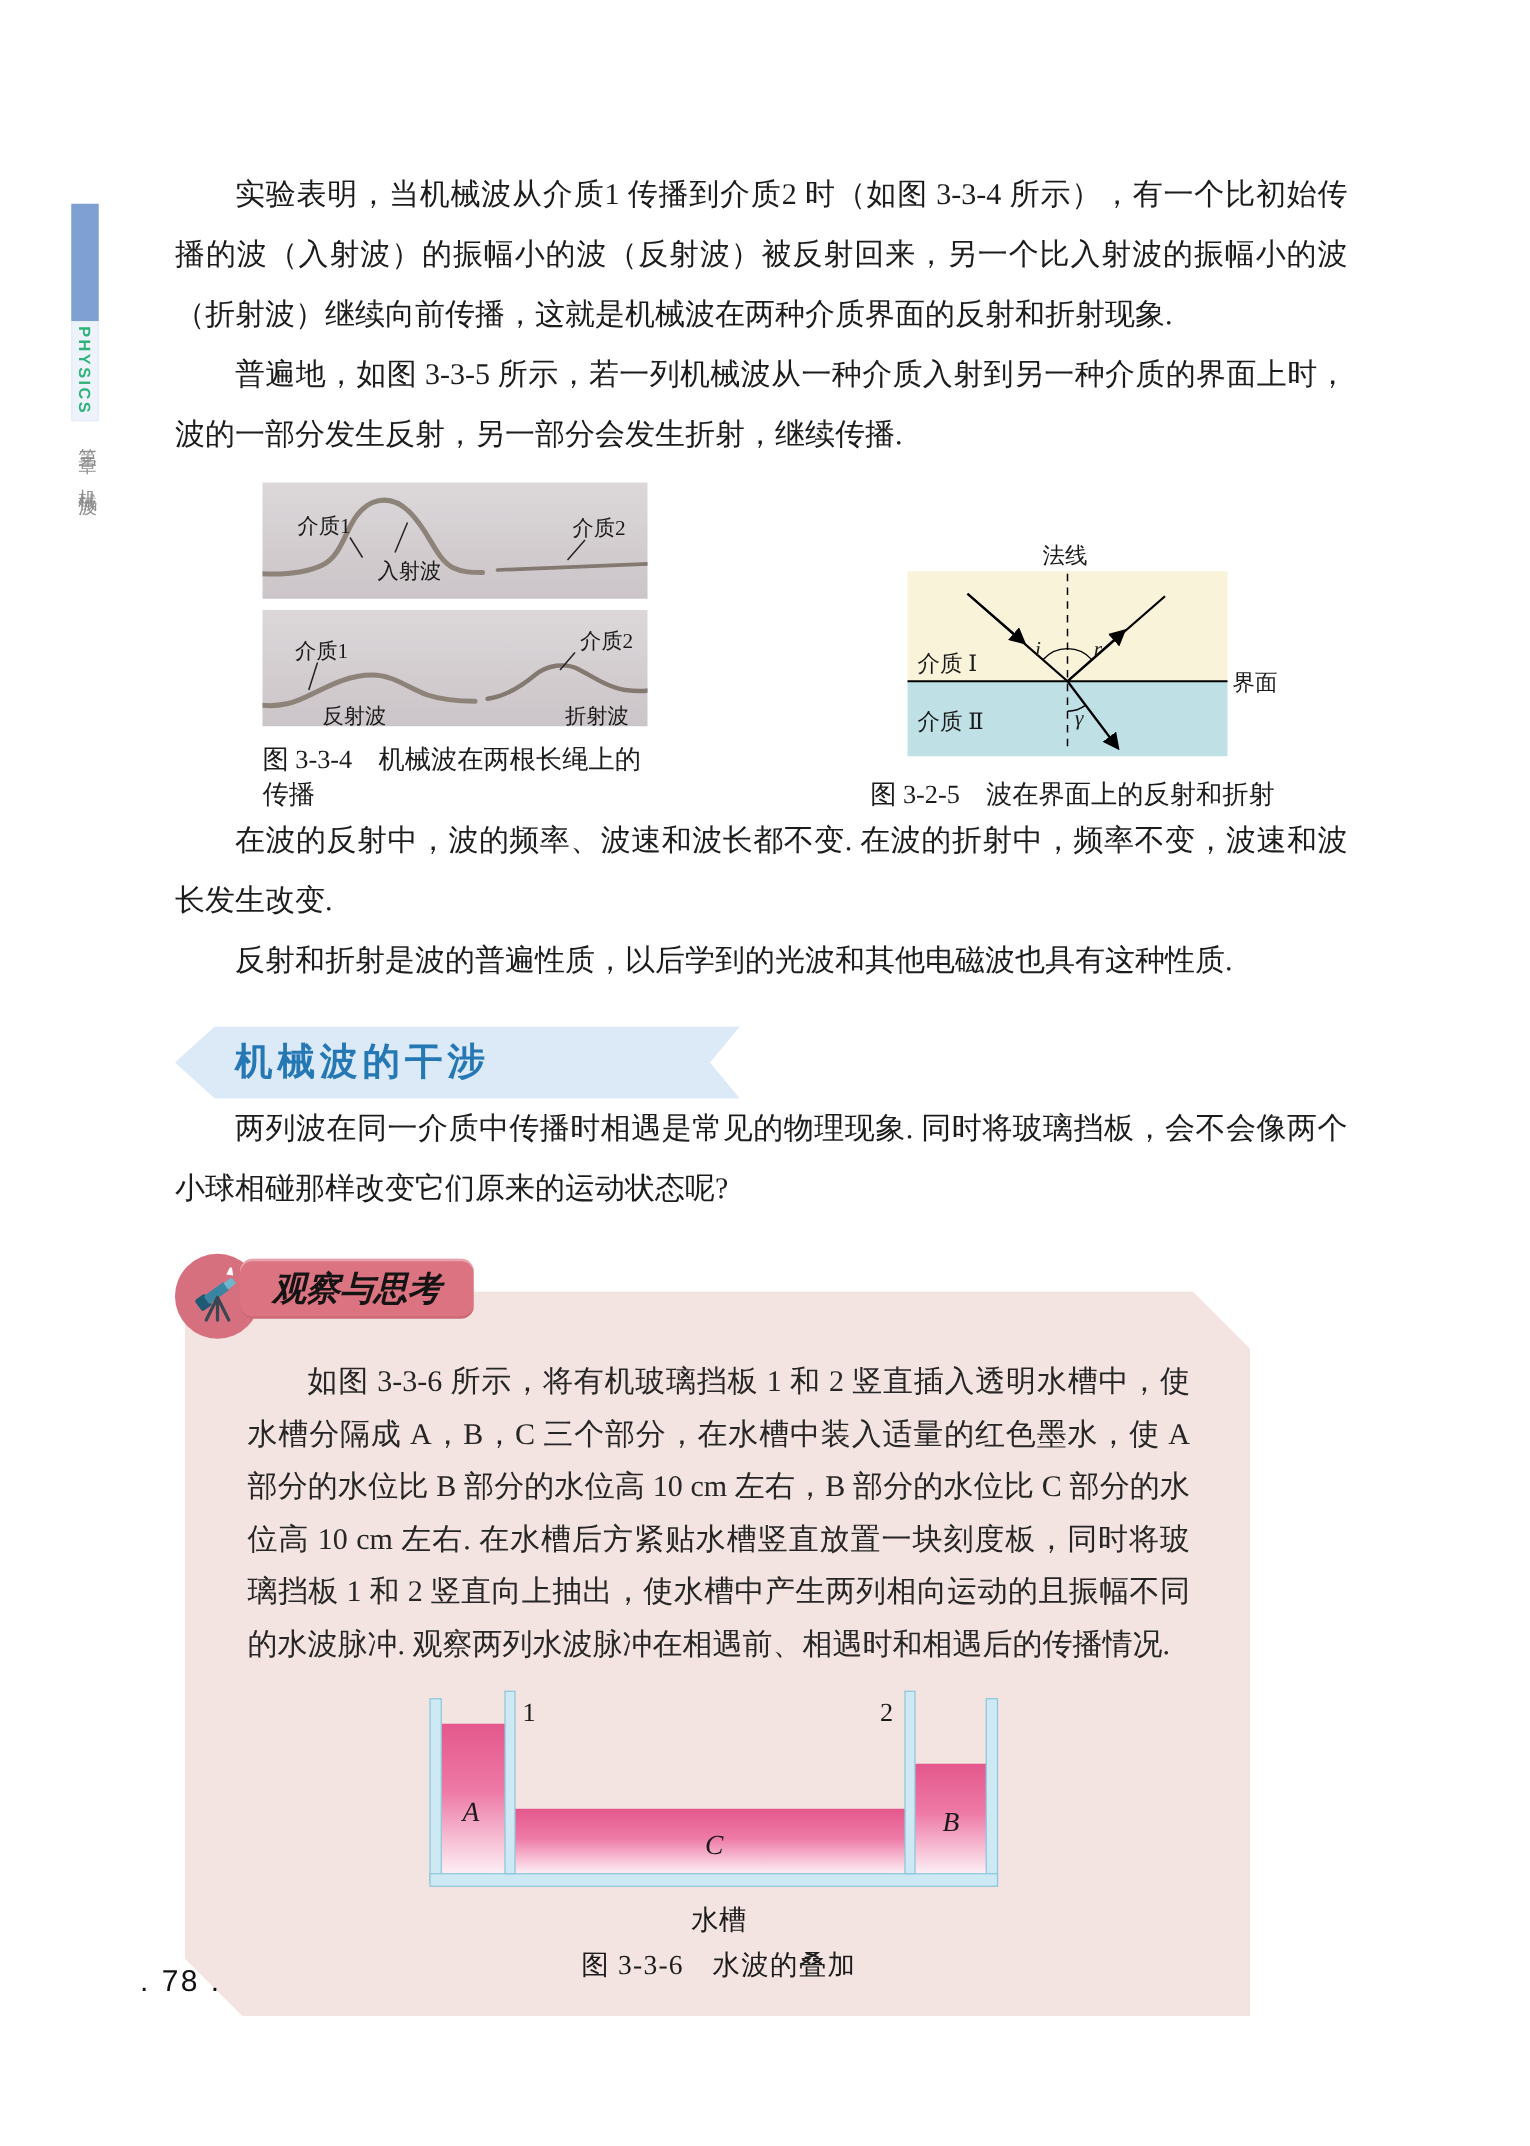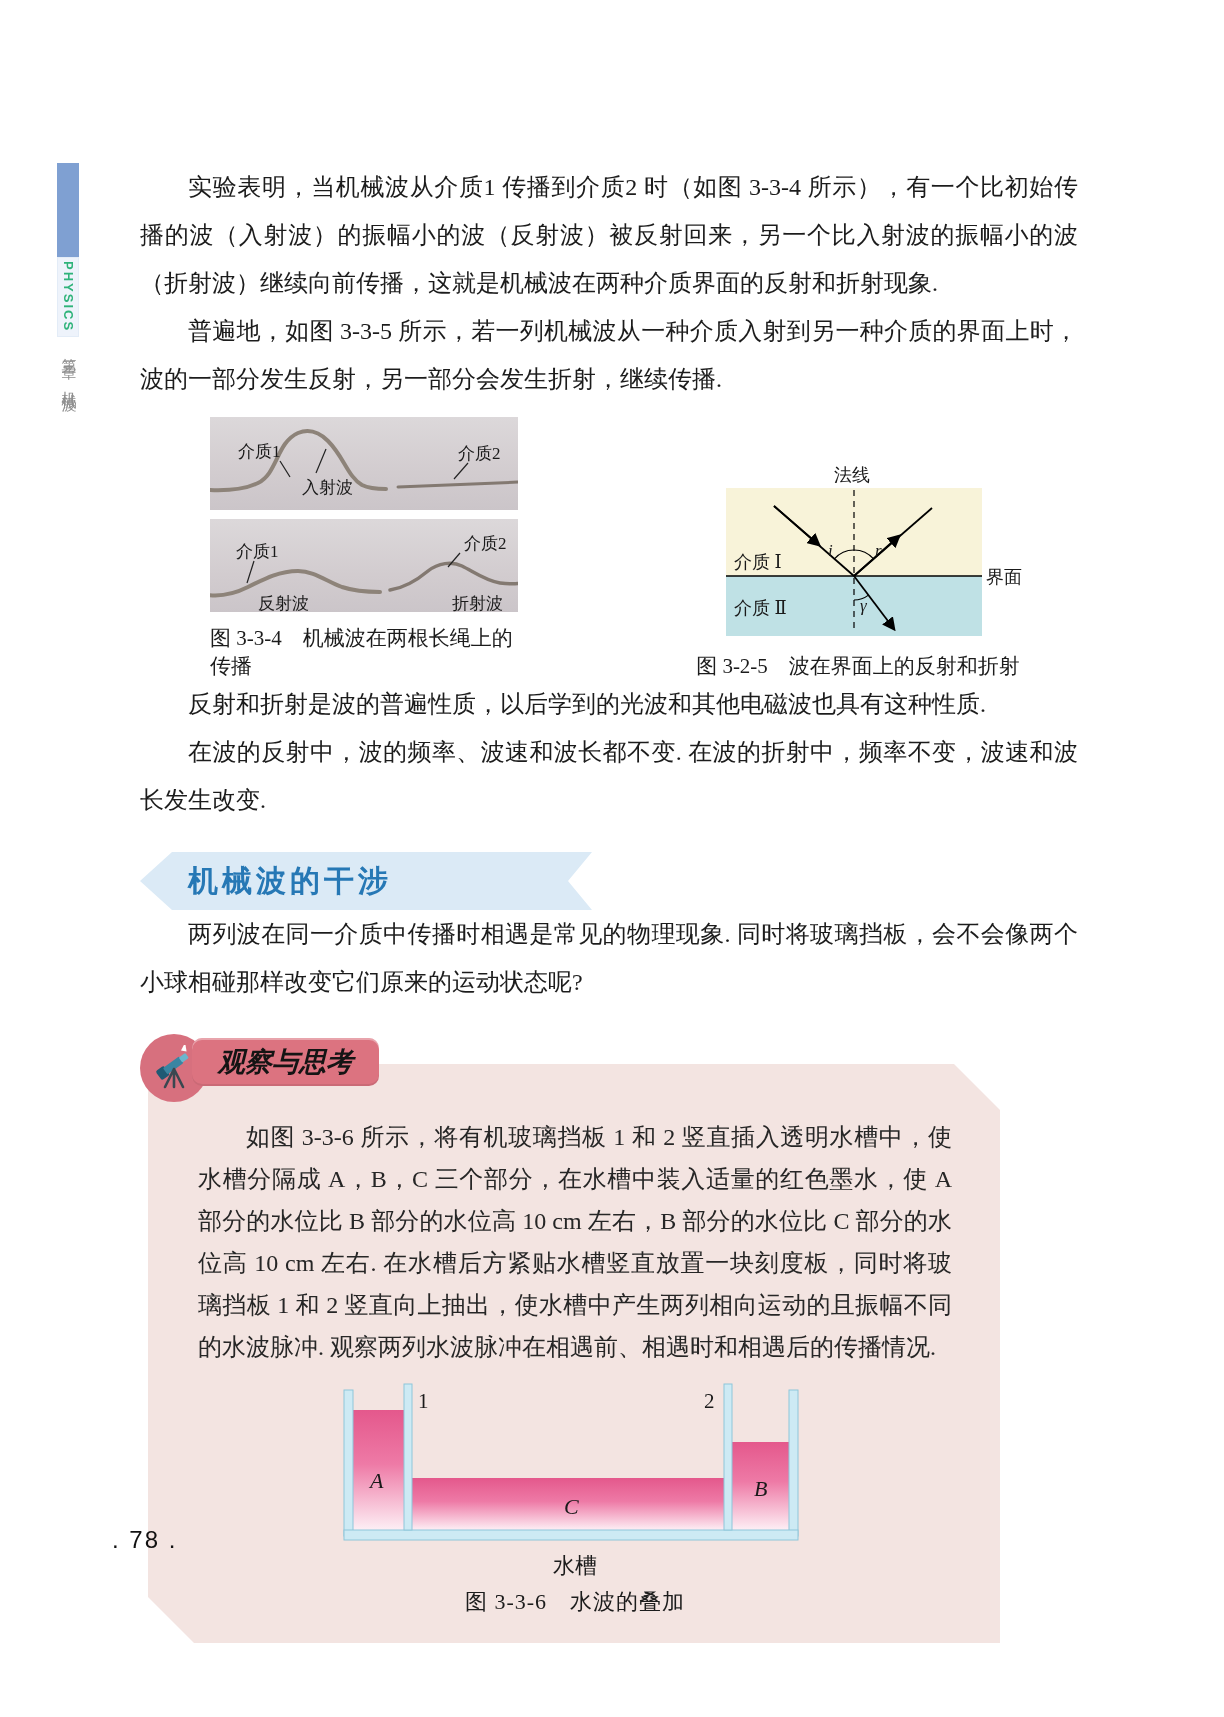--- a/index.html
+++ b/index.html
@@ -12,21 +12,21 @@
         border:1px solid #e3ecf7;box-sizing:border-box;
         writing-mode:vertical-rl;display:flex;align-items:center;justify-content:center;
         font-family:"Liberation Sans","DejaVu Sans",sans-serif;font-weight:bold;font-size:13px;
         letter-spacing:2px;color:#2fb37a;}
   .side-chapter{position:absolute;left:56px;top:346px;width:26px;height:260px;
         writing-mode:vertical-rl;text-orientation:upright;color:#8f8f8f;font-size:15px;
         letter-spacing:3px;line-height:26px;}
   .side-chapter .gap{margin-top:24px;display:inline;}
 
   
-  .main{position:absolute;left:140px;top:163px;width:938px;}
+  .main{position:absolute;left:140px;top:132px;width:938px;}
   p.body{margin:0;font-size:24px;line-height:48px;text-align:justify;text-indent:2em;}
 
   
   .figrow{display:flex;margin-top:14px;}
   .figblock-left{margin-left:70px;width:308px;}
   .photo{position:relative;width:308px;height:93px;background:linear-gradient(180deg,#dcd8da 0%,#d2cccf 60%,#cbc5c9 100%);}
   .photo + .photo{margin-top:9px;}
   .figcap{margin-top:12px;text-align:left;font-size:21px;color:#1c1c1c;}
   .figblock-right{margin-left:auto;margin-right:30px;width:380px;display:flex;flex-direction:column;align-items:center;justify-content:flex-end;}
   .figblock-right .figcap{margin-top:10px;}
@@ -51,21 +51,21 @@
         font-family:"Liberation Sans","DejaVu Sans",sans-serif;font-weight:bold;font-size:27px;color:#141414;
         box-shadow:inset 0 2px 0 rgba(255,255,255,0.35), inset 0 -2px 0 rgba(0,0,0,0.08);font-style:italic;}
   .activity-box{background:#f3e4e1;
         clip-path:polygon(0 0,calc(100% - 46px) 0,100% 46px,100% 100%,46px 100%,0 calc(100% - 46px));
         padding:52px 48px 26px 50px;box-sizing:border-box;}
   .activity-box p{margin:0;font-size:24px;line-height:42px;text-align:justify;text-indent:2em;color:#262626;}
   .tankfig{margin-top:14px;text-align:center;}
   .tank-label{font-size:22px;margin-top:2px;color:#1c1c1c;}
   .tank-cap{font-size:22px;margin-top:6px;color:#1c1c1c;letter-spacing:1px;}
 
-  .pagenum{position:absolute;left:112px;top:1526px;font-family:"Liberation Sans","DejaVu Sans",sans-serif;
+  .pagenum{position:absolute;left:112px;top:1572px;font-family:"Liberation Sans","DejaVu Sans",sans-serif;
         font-size:24px;color:#111;letter-spacing:2px;}
 
   svg text{font-family:"Liberation Serif","DejaVu Serif",serif;}
 </style>
 </head>
 <body>
 
 <div class="page">
 
   <div class="side-bar-solid"></div>
@@ -130,22 +130,22 @@
           <text x="52" y="150" font-size="18" fill="#1a1a1a">介质 Ⅱ</text>
           <text x="304" y="119" font-size="18" fill="#1a1a1a">界面</text>
           <text x="146" y="92" font-size="17" font-style="italic" fill="#1a1a1a">i</text>
           <text x="193" y="92" font-size="17" font-style="italic" fill="#1a1a1a">r</text>
           <text x="178" y="147" font-size="17" font-style="italic" fill="#1a1a1a">γ</text>
         </svg>
         <div class="figcap">图 3-2-5　波在界面上的反射和折射</div>
       </div>
     </div>
 
+    <p class="body after-fig">在波的反射中，波的频率、波速和波长都不变. 在波的折射中，频率不变，波速和波长发生改变.</p>
     <p class="body">反射和折射是波的普遍性质，以后学到的光波和其他电磁波也具有这种性质.</p>
-    <p class="body after-fig">在波的反射中，波的频率、波速和波长都不变. 在波的折射中，频率不变，波速和波长发生改变.</p>
 
     <div class="banner">机械波的干涉</div>
 
     <p class="body p-after-banner">两列波在同一介质中传播时相遇是常见的物理现象. 同时将玻璃挡板，会不会像两个小球相碰那样改变它们原来的运动状态呢?</p>
 
     <div class="activity-wrap">
       <div class="activity-badge">
         <div class="badge-circle">
           <svg width="46" height="46" viewBox="0 0 46 46">
             <g transform="rotate(-36 23 18)">

